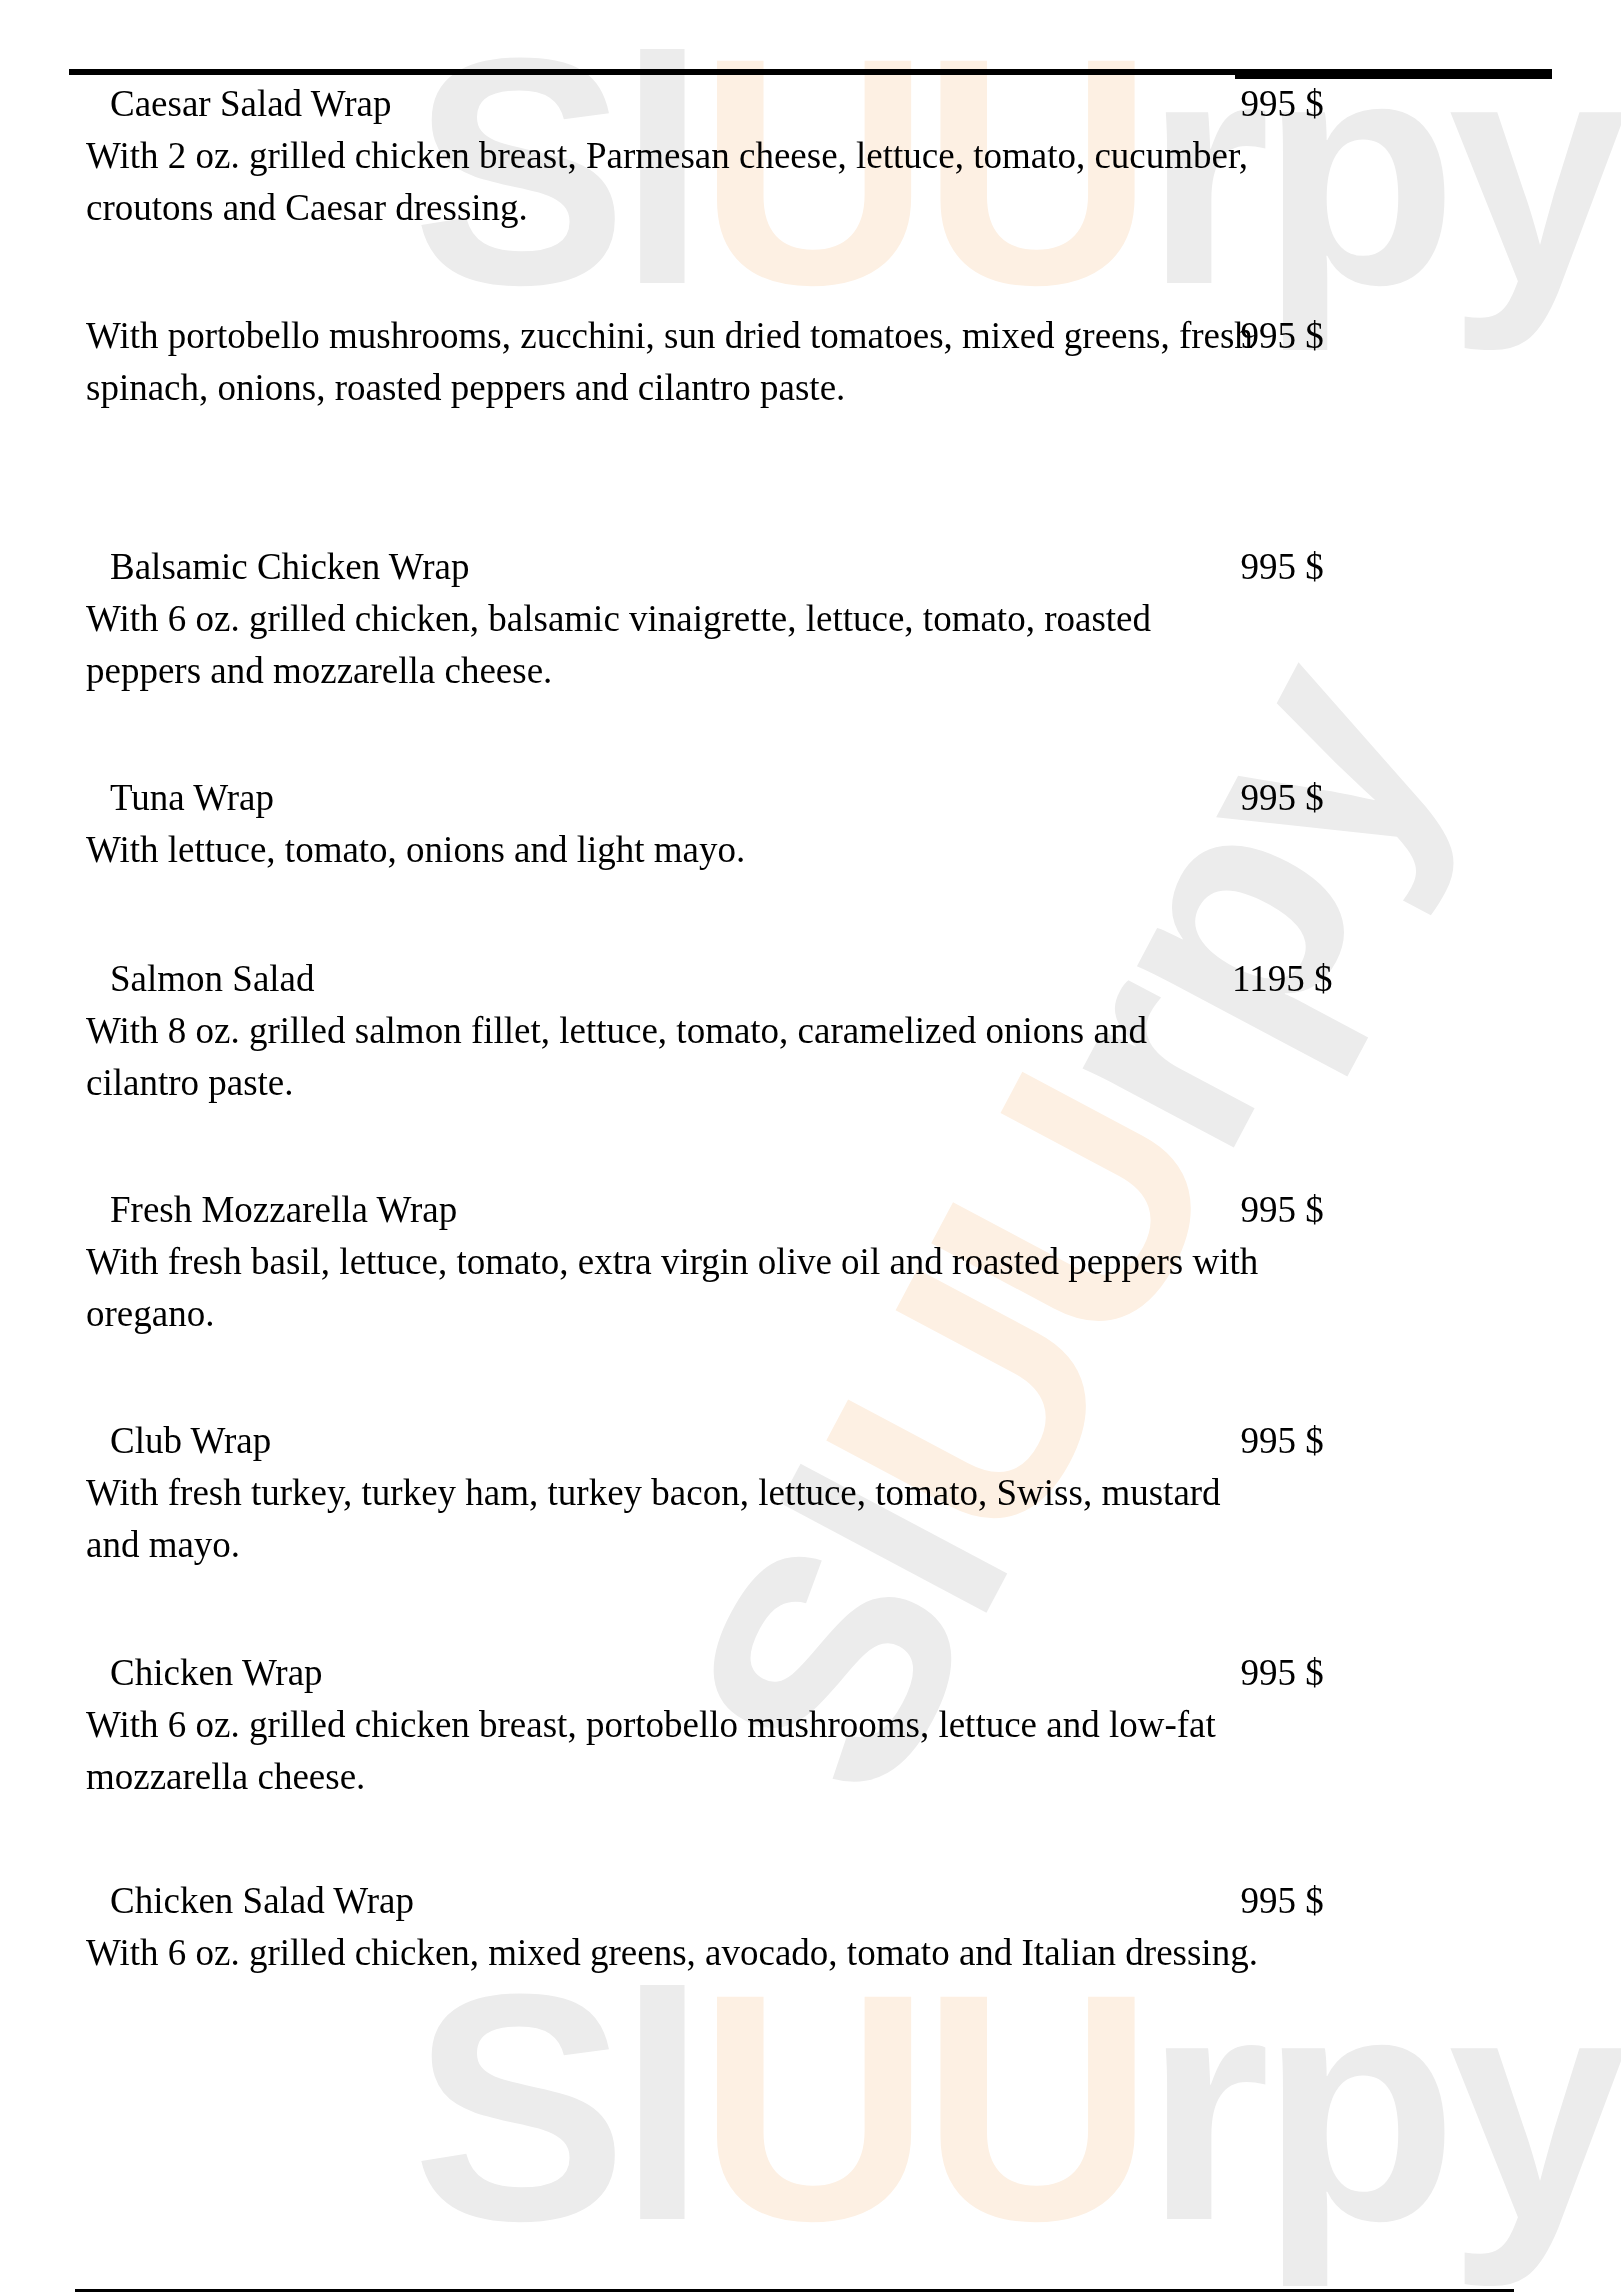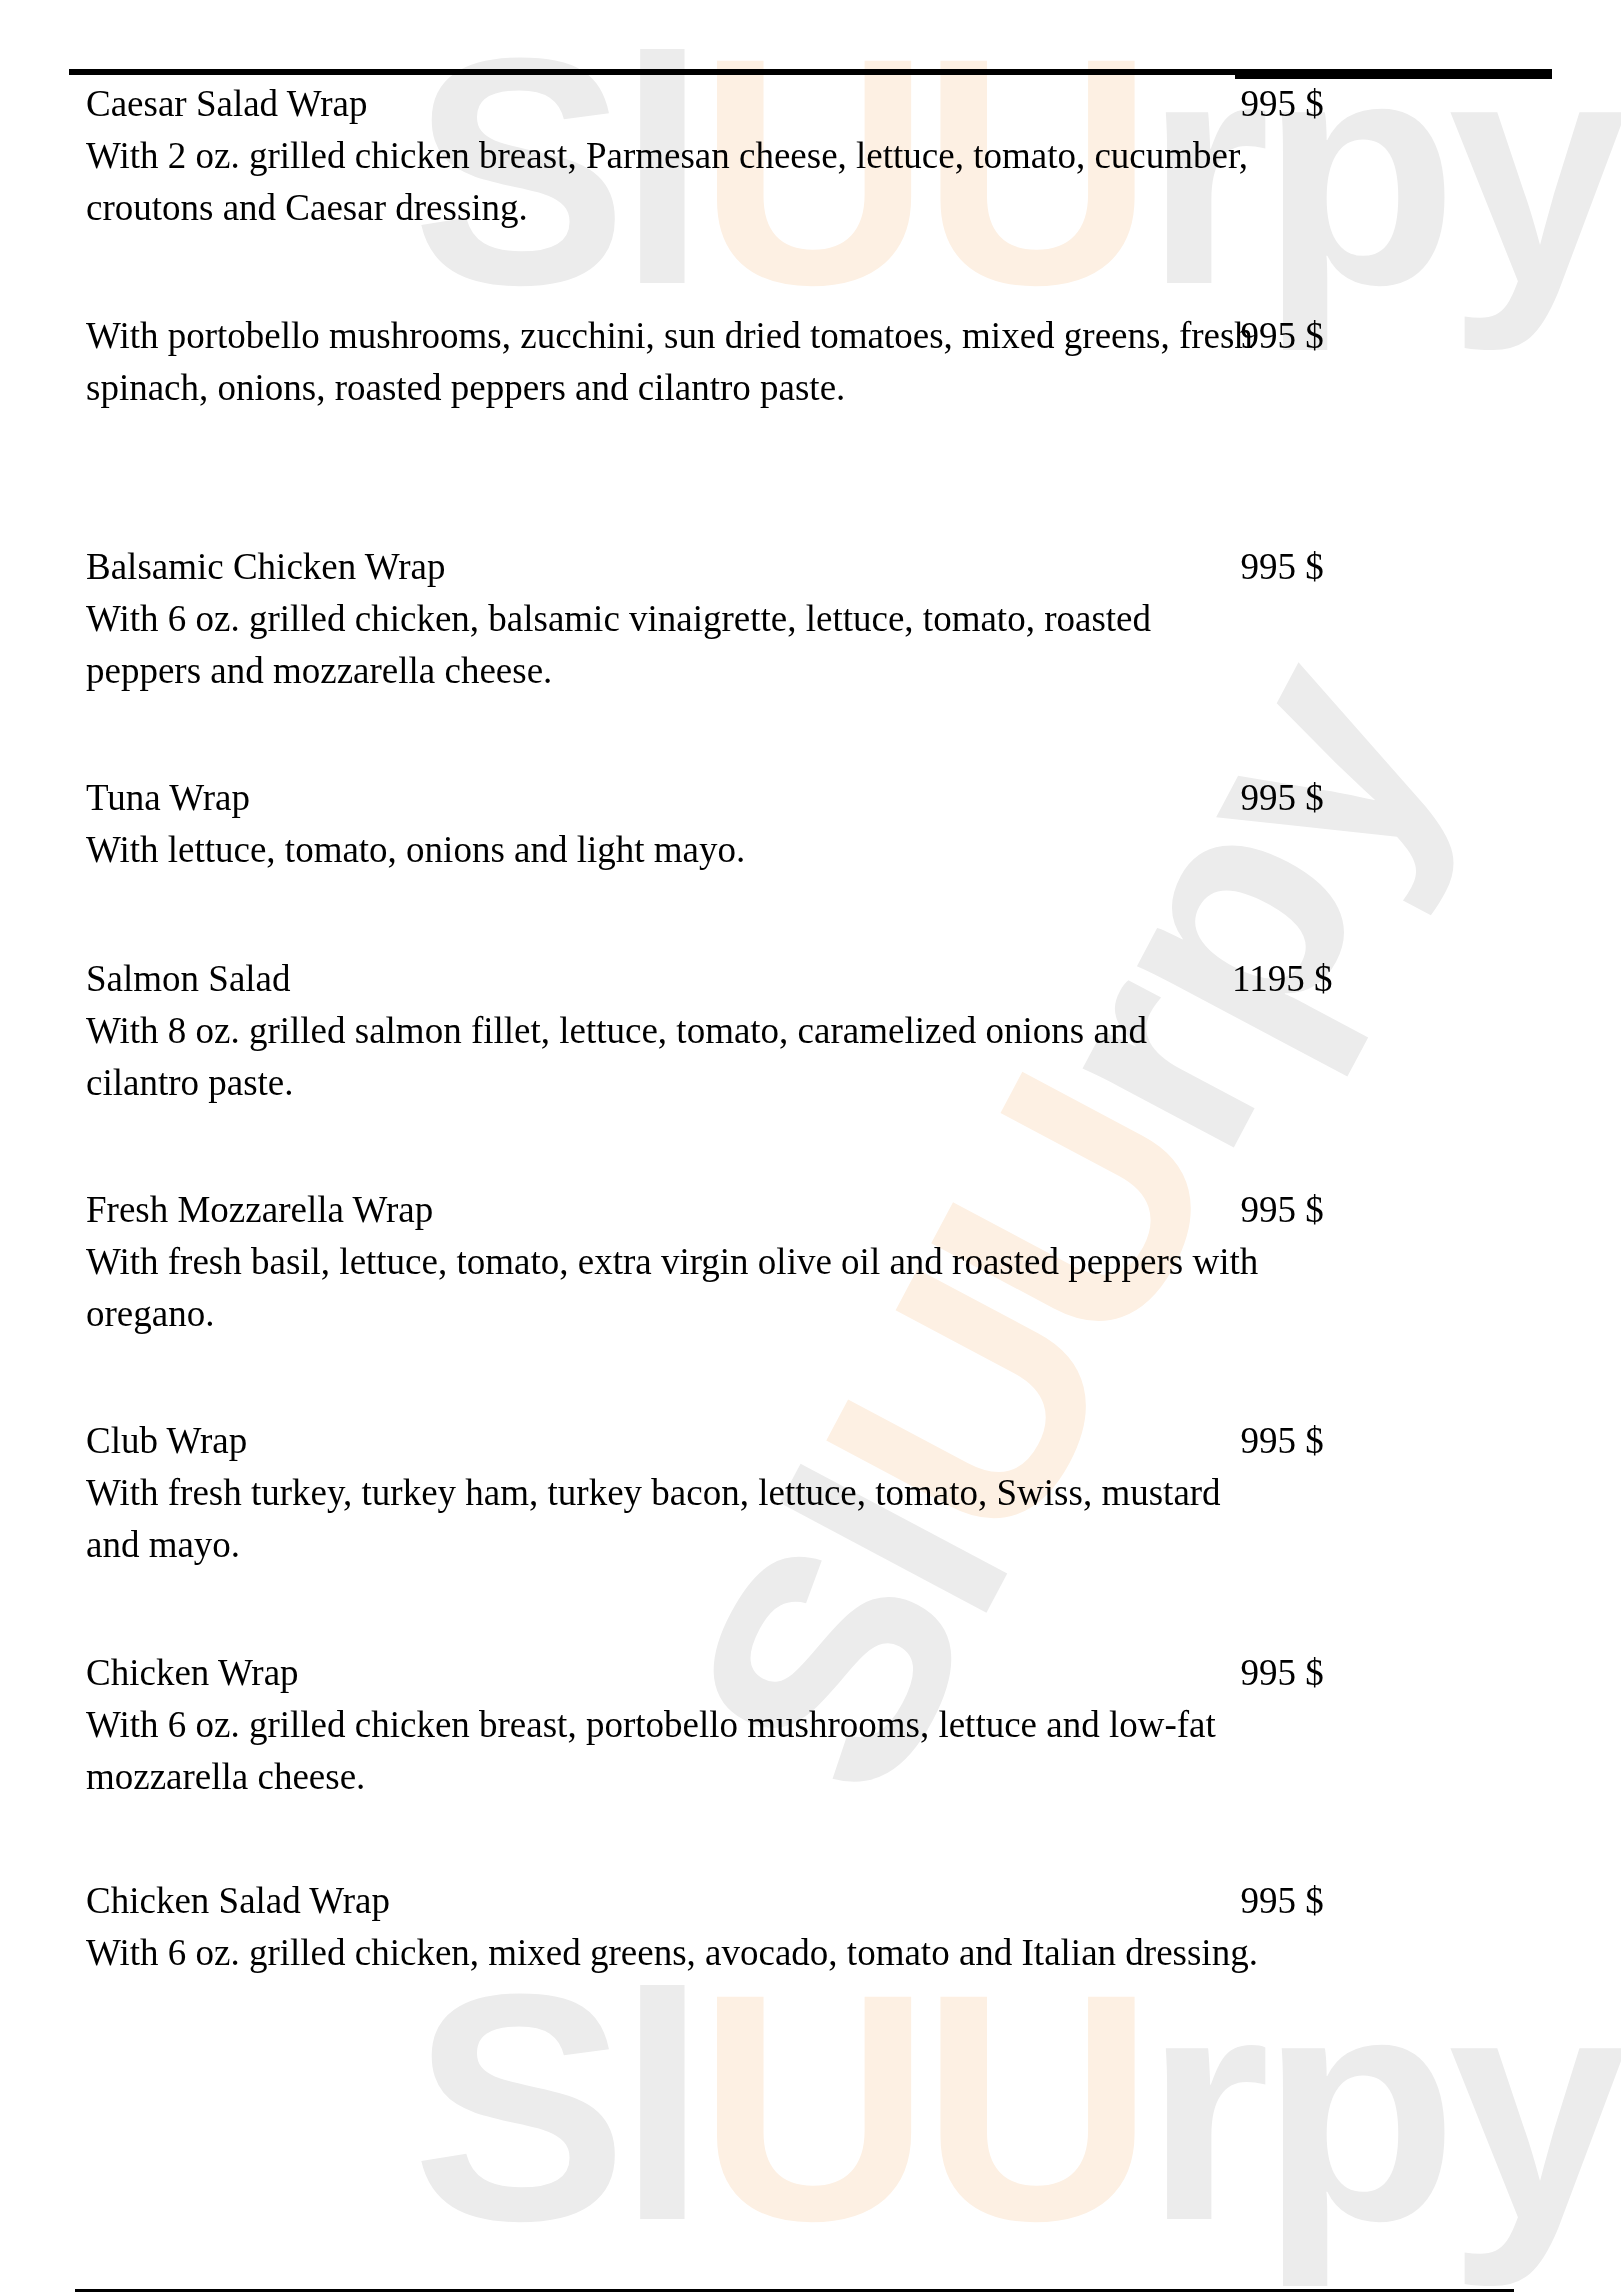--- a/index.html
+++ b/index.html
@@ -10,21 +10,21 @@
         white-space: nowrap; user-select: none; pointer-events: none; z-index: 0; }
   .wm .g { color: #ececec; }
   .wm .o { color: #fdf0e3; }
   .wm1 { left: 412px; top: 9.8px; }
   .wm2 { left: 461px; top: 1068px; transform: rotate(-62deg); transform-origin: center; }
   .wm3 { left: 412px; top: 1946px; }
   .rule-top { position: absolute; left: 69px; top: 69px; width: 1483px; height: 5.9px; background: #000; z-index: 2; }
   .rule-top-thick { position: absolute; left: 1235px; top: 69px; width: 317px; height: 9.8px; background: #000; z-index: 2; }
   .rule-bottom { position: absolute; left: 75px; top: 2289px; width: 1439px; height: 2.9px; background: #000; z-index: 2; }
   .item { position: absolute; left: 86px; width: 1304px; z-index: 1; }
-  .item .title { font-size: 37px; line-height: 52px; display: block; }
+  .item .title { font-size: 37px; line-height: 52px; display: block; margin-left: 24px; }
   .item .desc { font-size: 37px; line-height: 52px; display: block; width: 1176px; }
   .item .price { position: absolute; right: 9.8px; top: 0; font-size: 37px; line-height: 52px; text-align: center; width: 196px; }
 </style>
 </head>
 <body>
 
 <div class="wm wm1">
   <span class="g">Sl</span><span class="o">UU</span><span class="g">rpy</span>
 </div>
 <div class="wm wm2">

